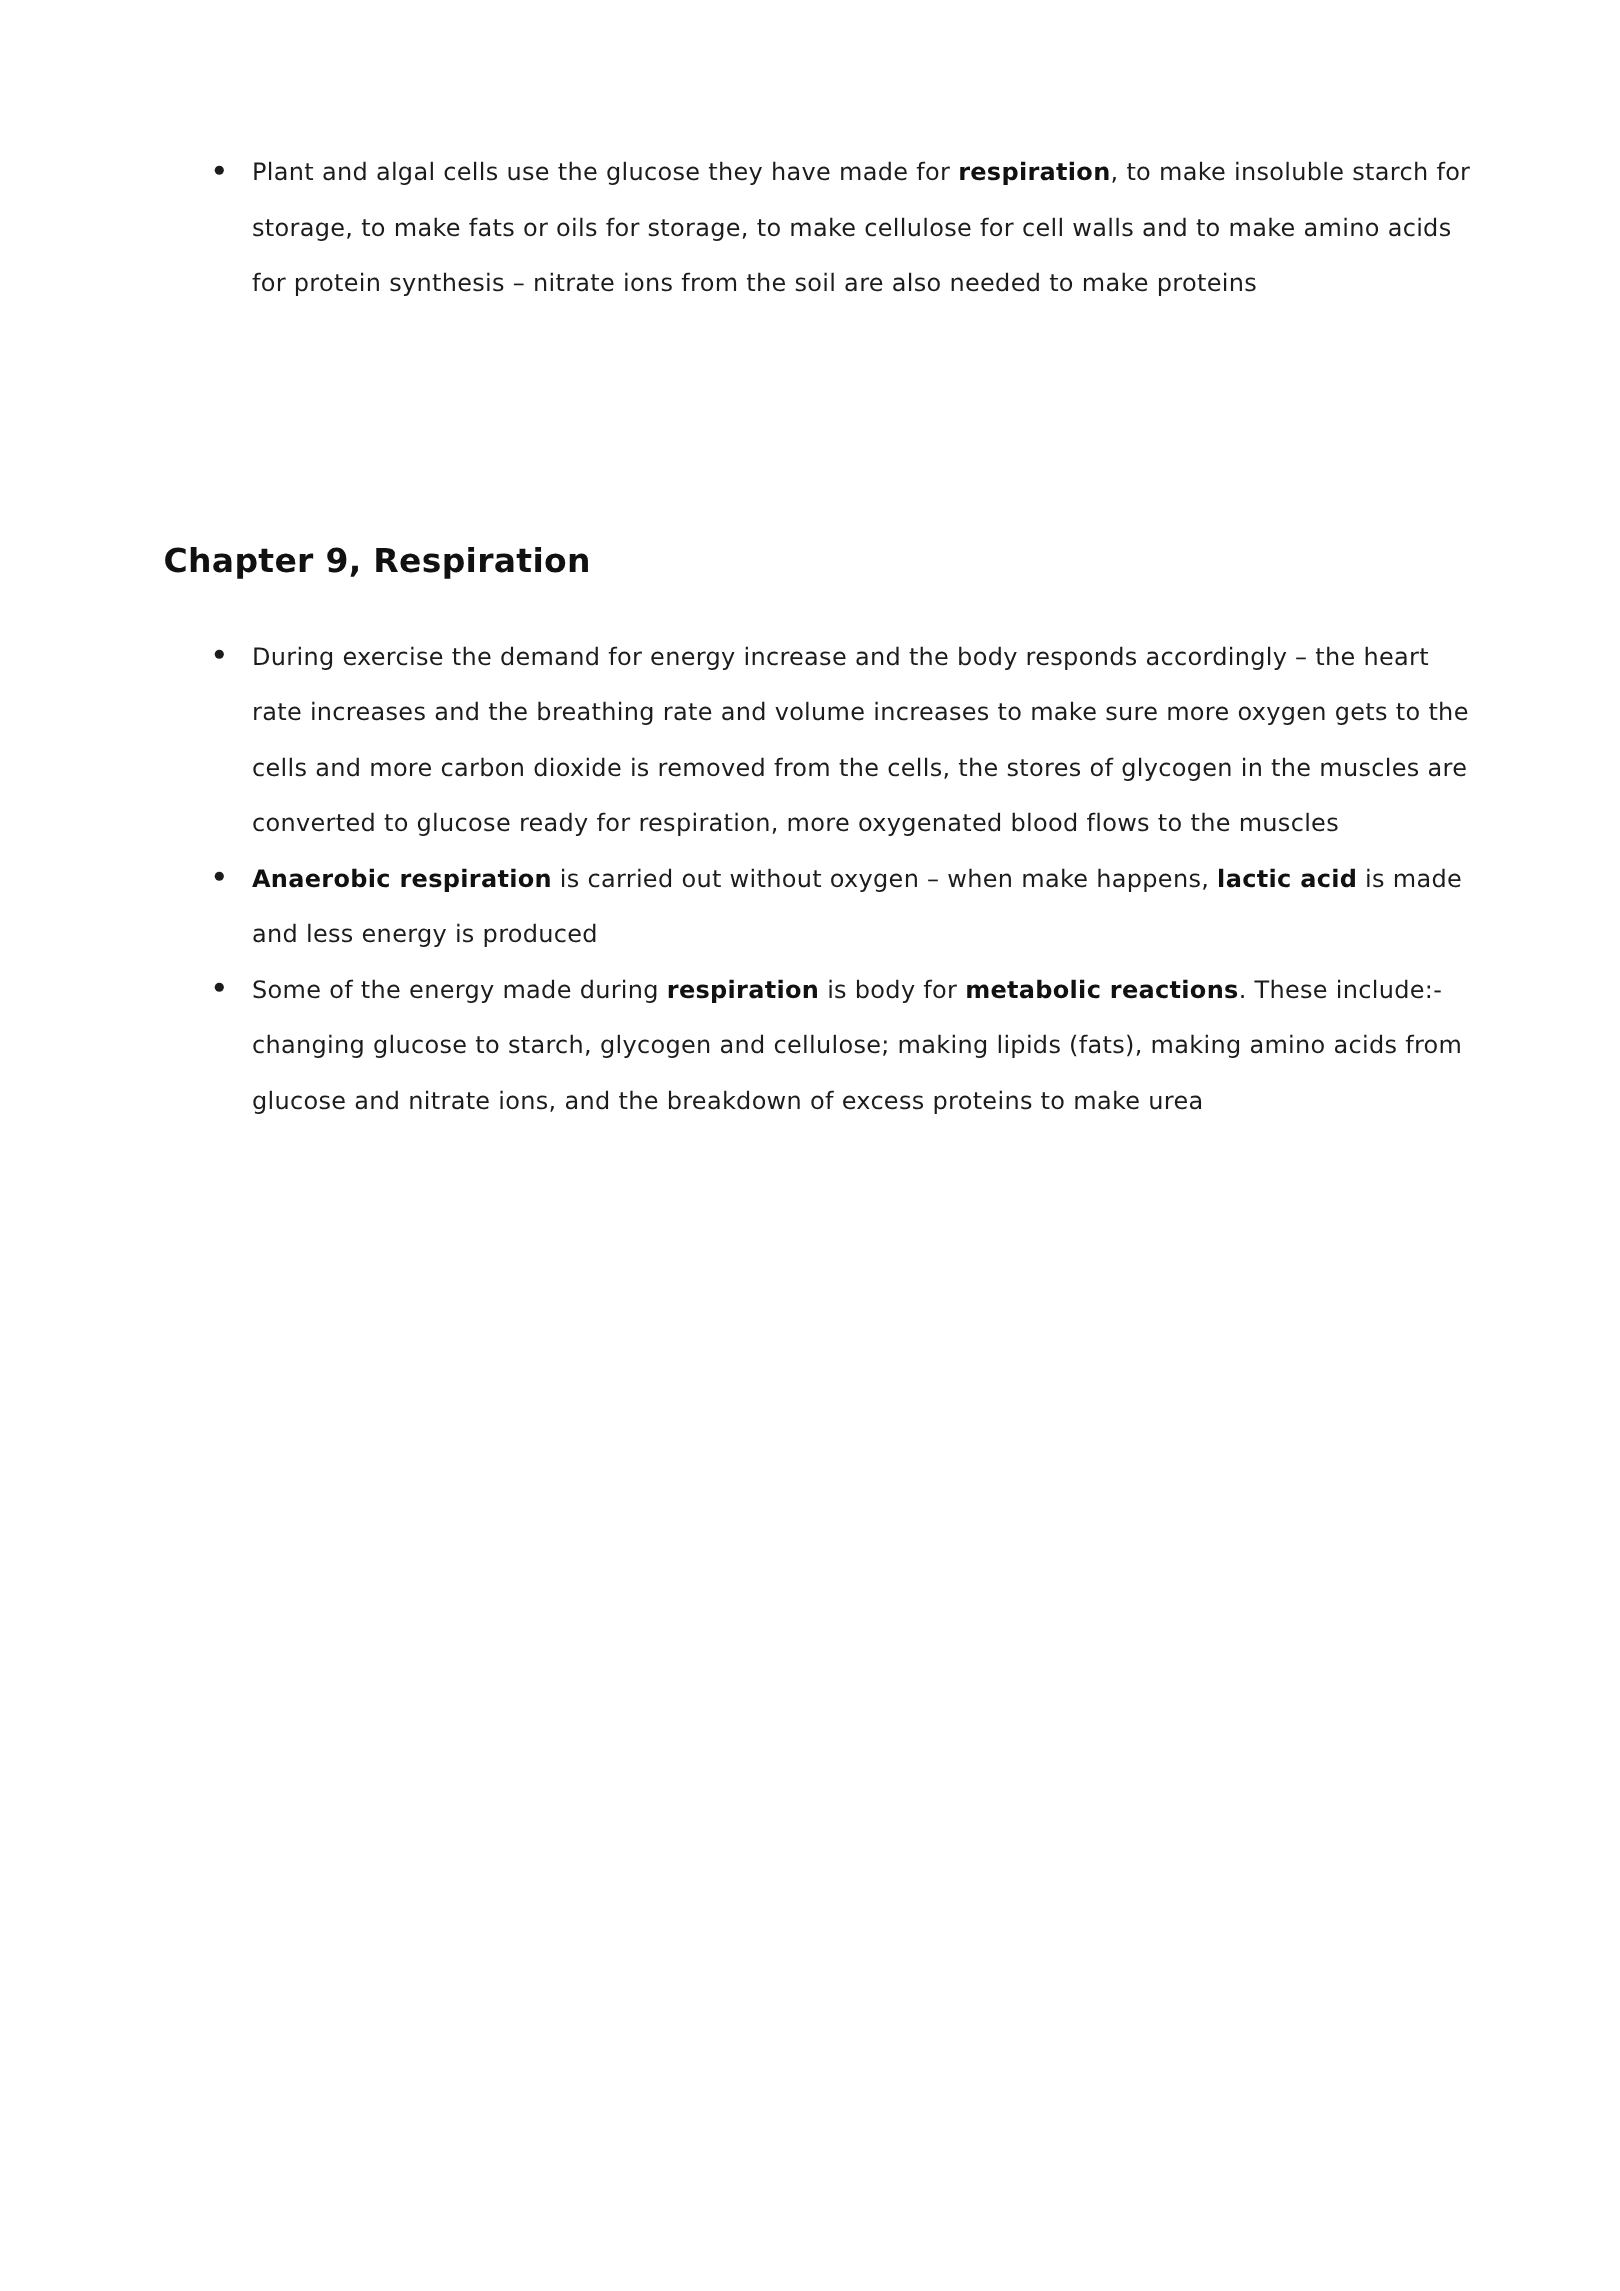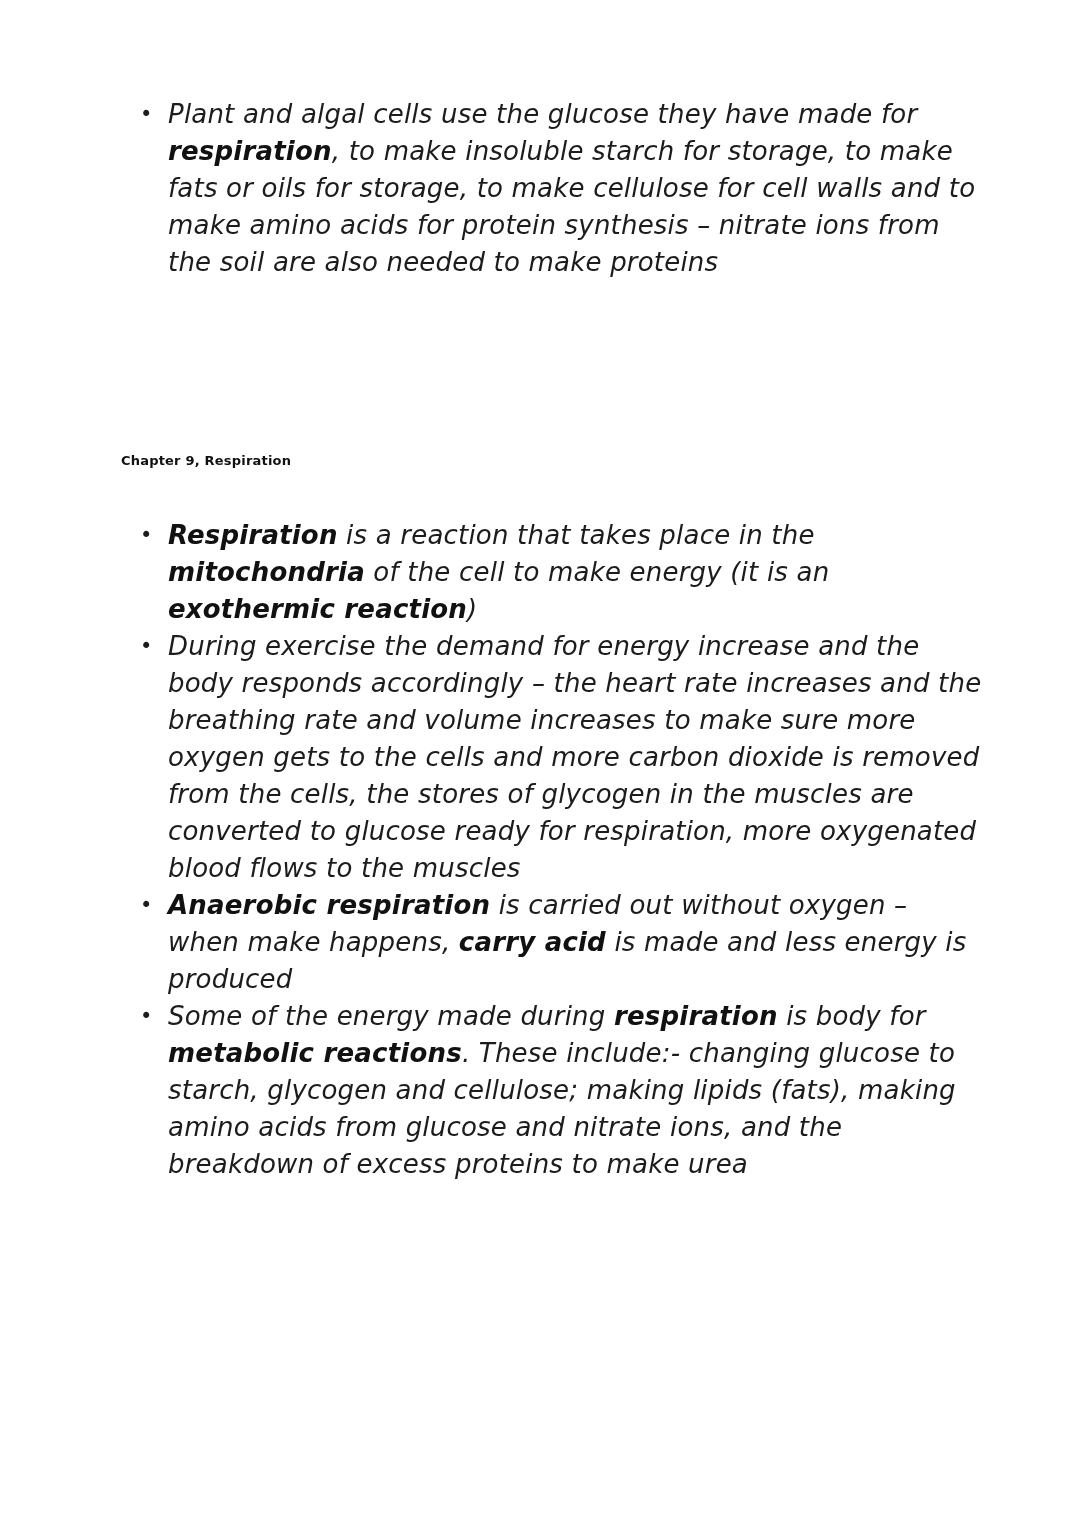--- a/index.html
+++ b/index.html
@@ -20,41 +20,40 @@
     padding: 96px 95px 0 105px;
   }
   ul.bullets {
     list-style: none;
     margin: 0;
     padding: 0 0 0 35px;
   }
   ul.bullets li {
     position: relative;
     padding-left: 28px;
-    font-size: 26px;
+    font-size: 16px;
     line-height: 37px;
     letter-spacing: 0.2px;
-    font-style: italic;
   }
   ul.bullets li::before {
     content: "\2022";
     position: absolute;
     left: 0;
     top: 0;
     font-size: 21px;
     line-height: 37px;
     color: #1c1c1c;
   }
   .b {
     font-weight: bold;
     color: #111111;
   }
   .chapter {
-    margin: 16px;
-    font-size: 13px;
+    margin: 4px;
+    font-size: 22px;
     line-height: 28px;
     font-weight: bold;
     letter-spacing: 0.2px;
     color: #111111;
   }
   .gap-large { height: 150px; }
   .gap-medium { height: 26px; }
 </style>
 </head>
 <body>
@@ -66,20 +65,19 @@
         <li><span>Plant and algal cells use the glucose they have made for </span><span class="b">respiration</span><span>, to make insoluble starch for storage, to make fats or oils for storage, to make cellulose for cell walls and to make amino acids for protein synthesis – nitrate ions from the soil are also needed to make proteins</span></li>
       </ul>
 
     <div class="gap-large"></div>
 
     <h2 class="chapter">Chapter 9, Respiration</h2>
 
     <div class="gap-medium"></div>
 
     <ul class="bullets">
-        <li><span class="b">Respiration</span><span> is a reaction that takes place in the </span><span class="b">mitochondria</span><span> of the cell to make energy (it is an </span><span class="b">exothermic reaction</span><span>)</span></li>
         <li><span>During exercise the demand for energy increase and the body responds accordingly – the heart rate increases and the breathing rate and volume increases to make sure more oxygen gets to the cells and more carbon dioxide is removed from the cells, the stores of glycogen in the muscles are converted to glucose ready for respiration, more oxygenated blood flows to the muscles</span></li>
-        <li><span class="b">Anaerobic respiration</span><span> is carried out without oxygen – when make happens, </span><span class="b">carry acid</span><span> is made and less energy is produced</span></li>
+        <li><span class="b">Anaerobic respiration</span><span> is carried out without oxygen – when make happens, </span><span class="b">lactic acid</span><span> is made and less energy is produced</span></li>
         <li><span>Some of the energy made during </span><span class="b">respiration</span><span> is body for </span><span class="b">metabolic reactions</span><span>. These include:- changing glucose to starch, glycogen and cellulose; making lipids (fats), making amino acids from glucose and nitrate ions, and the breakdown of excess proteins to make urea</span></li>
       </ul>
 
   </div>
 </div>
 
 </body></html>

